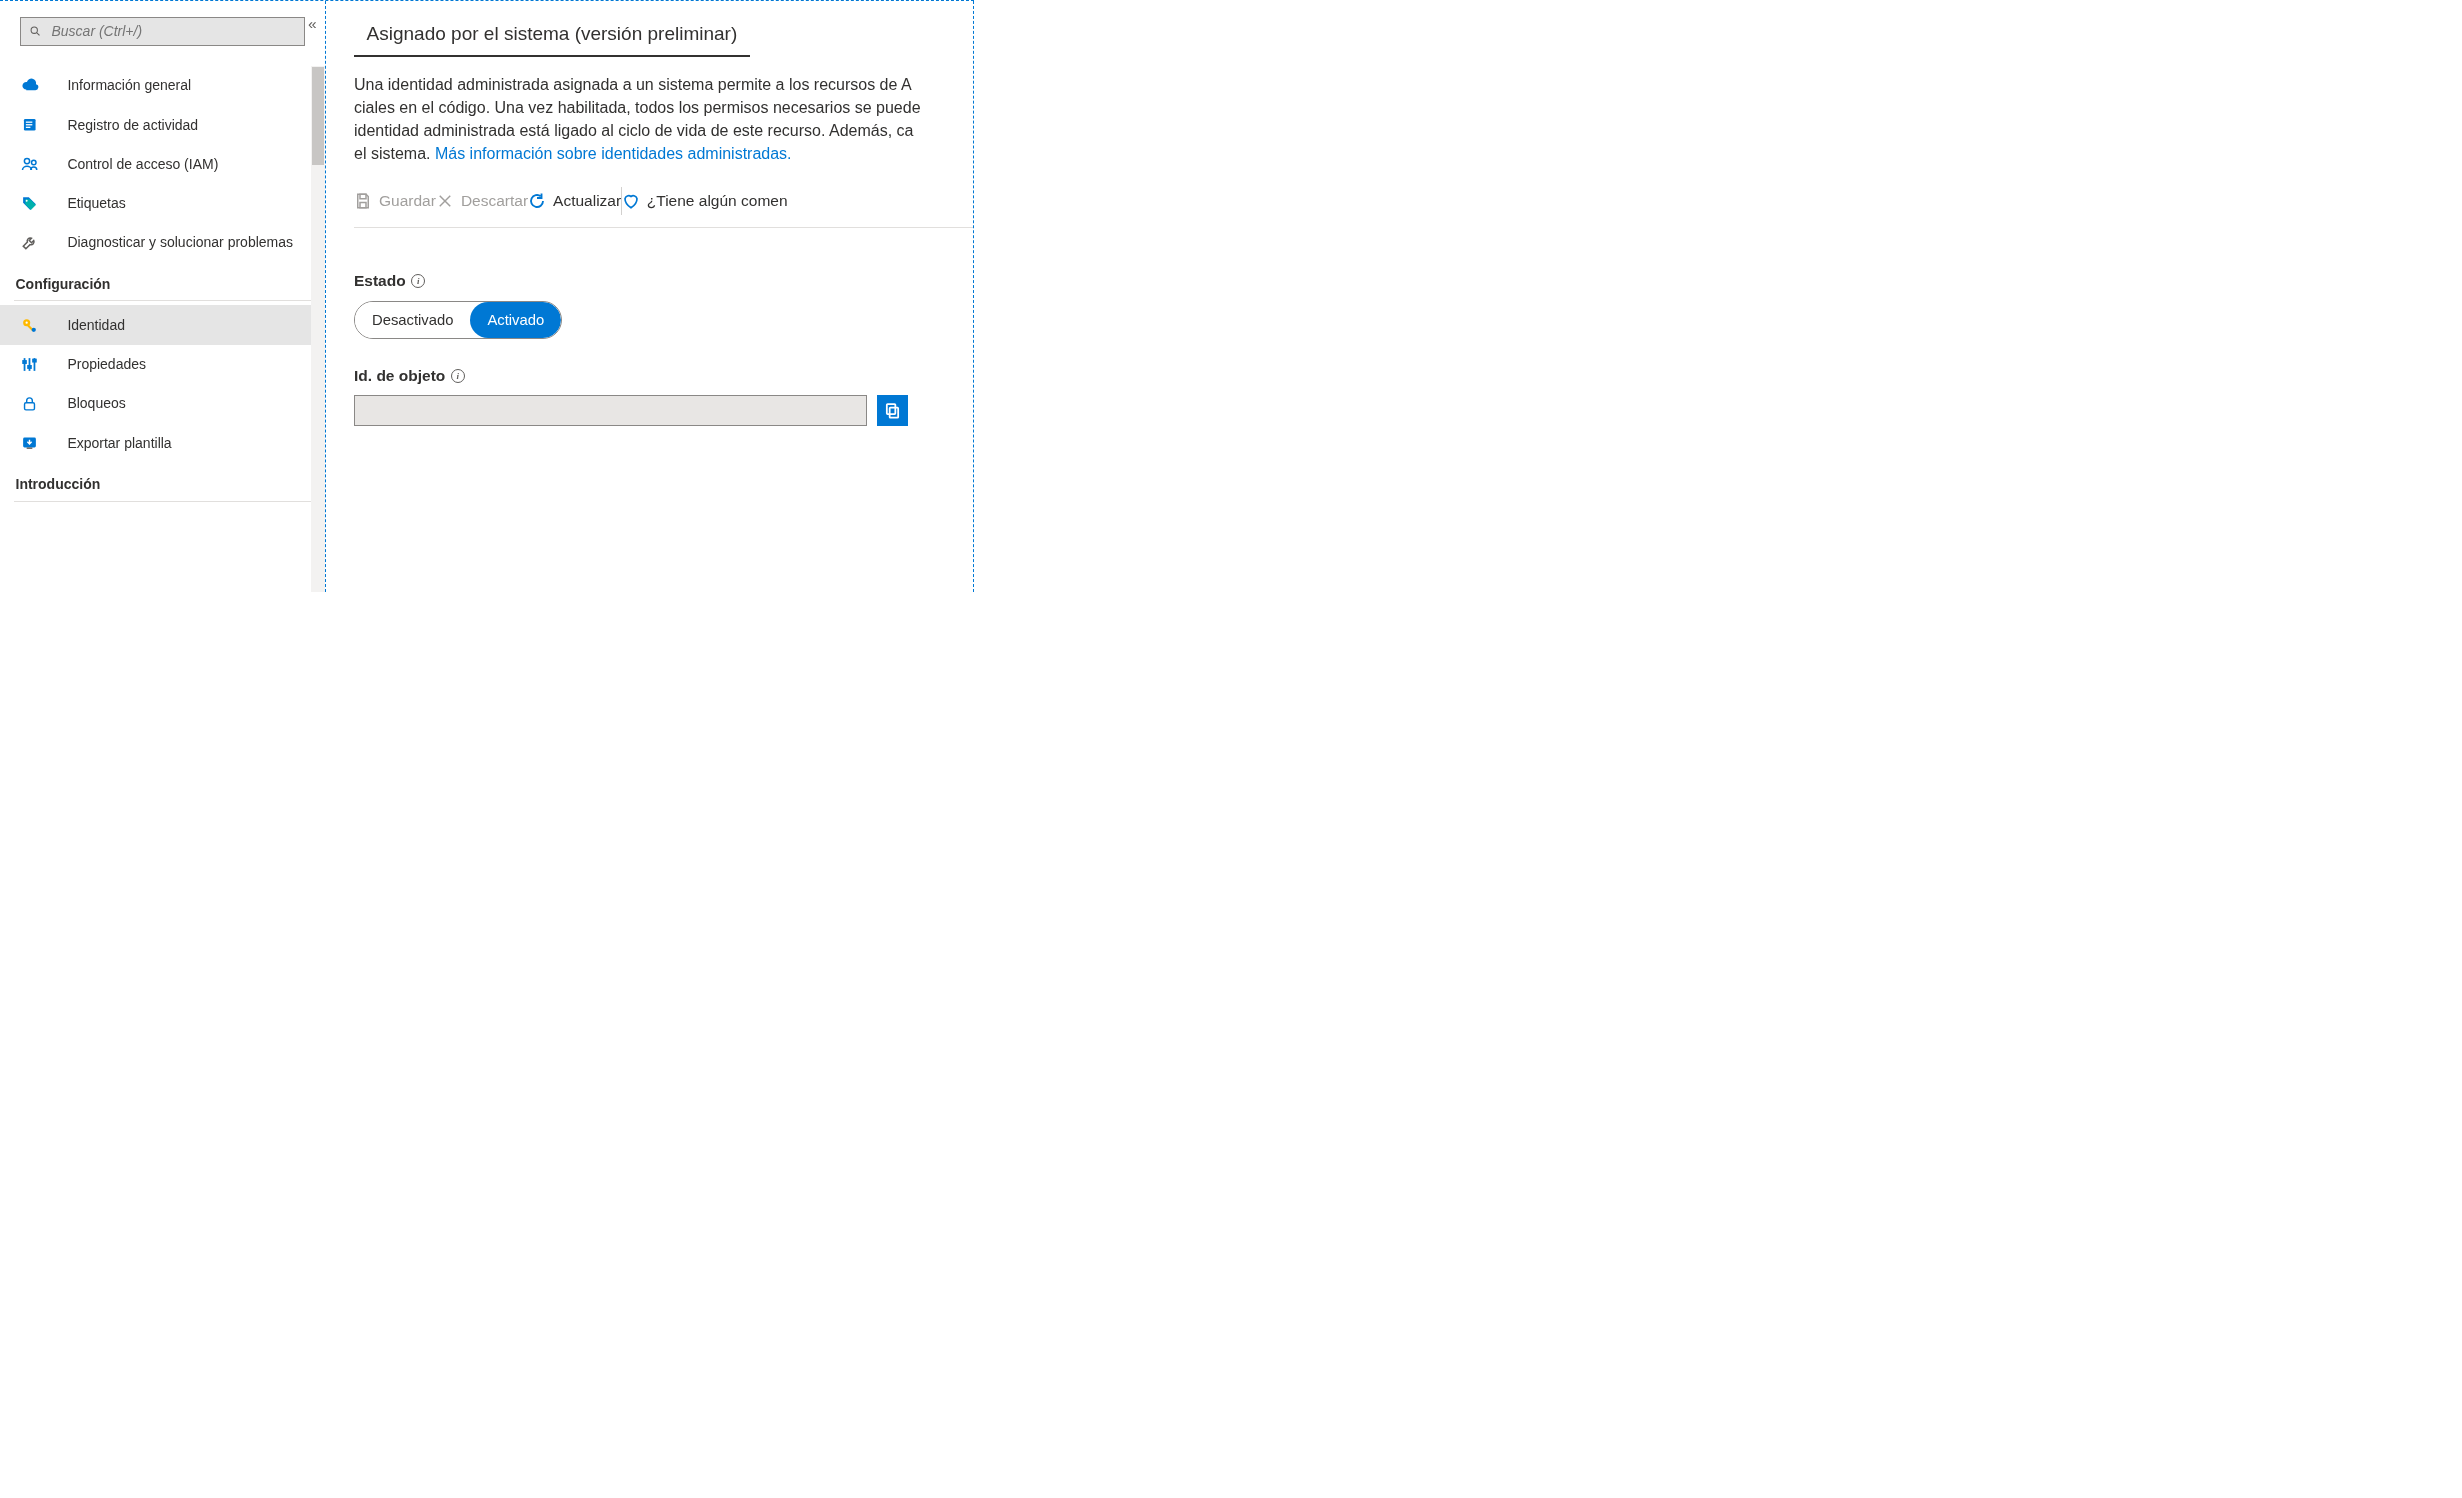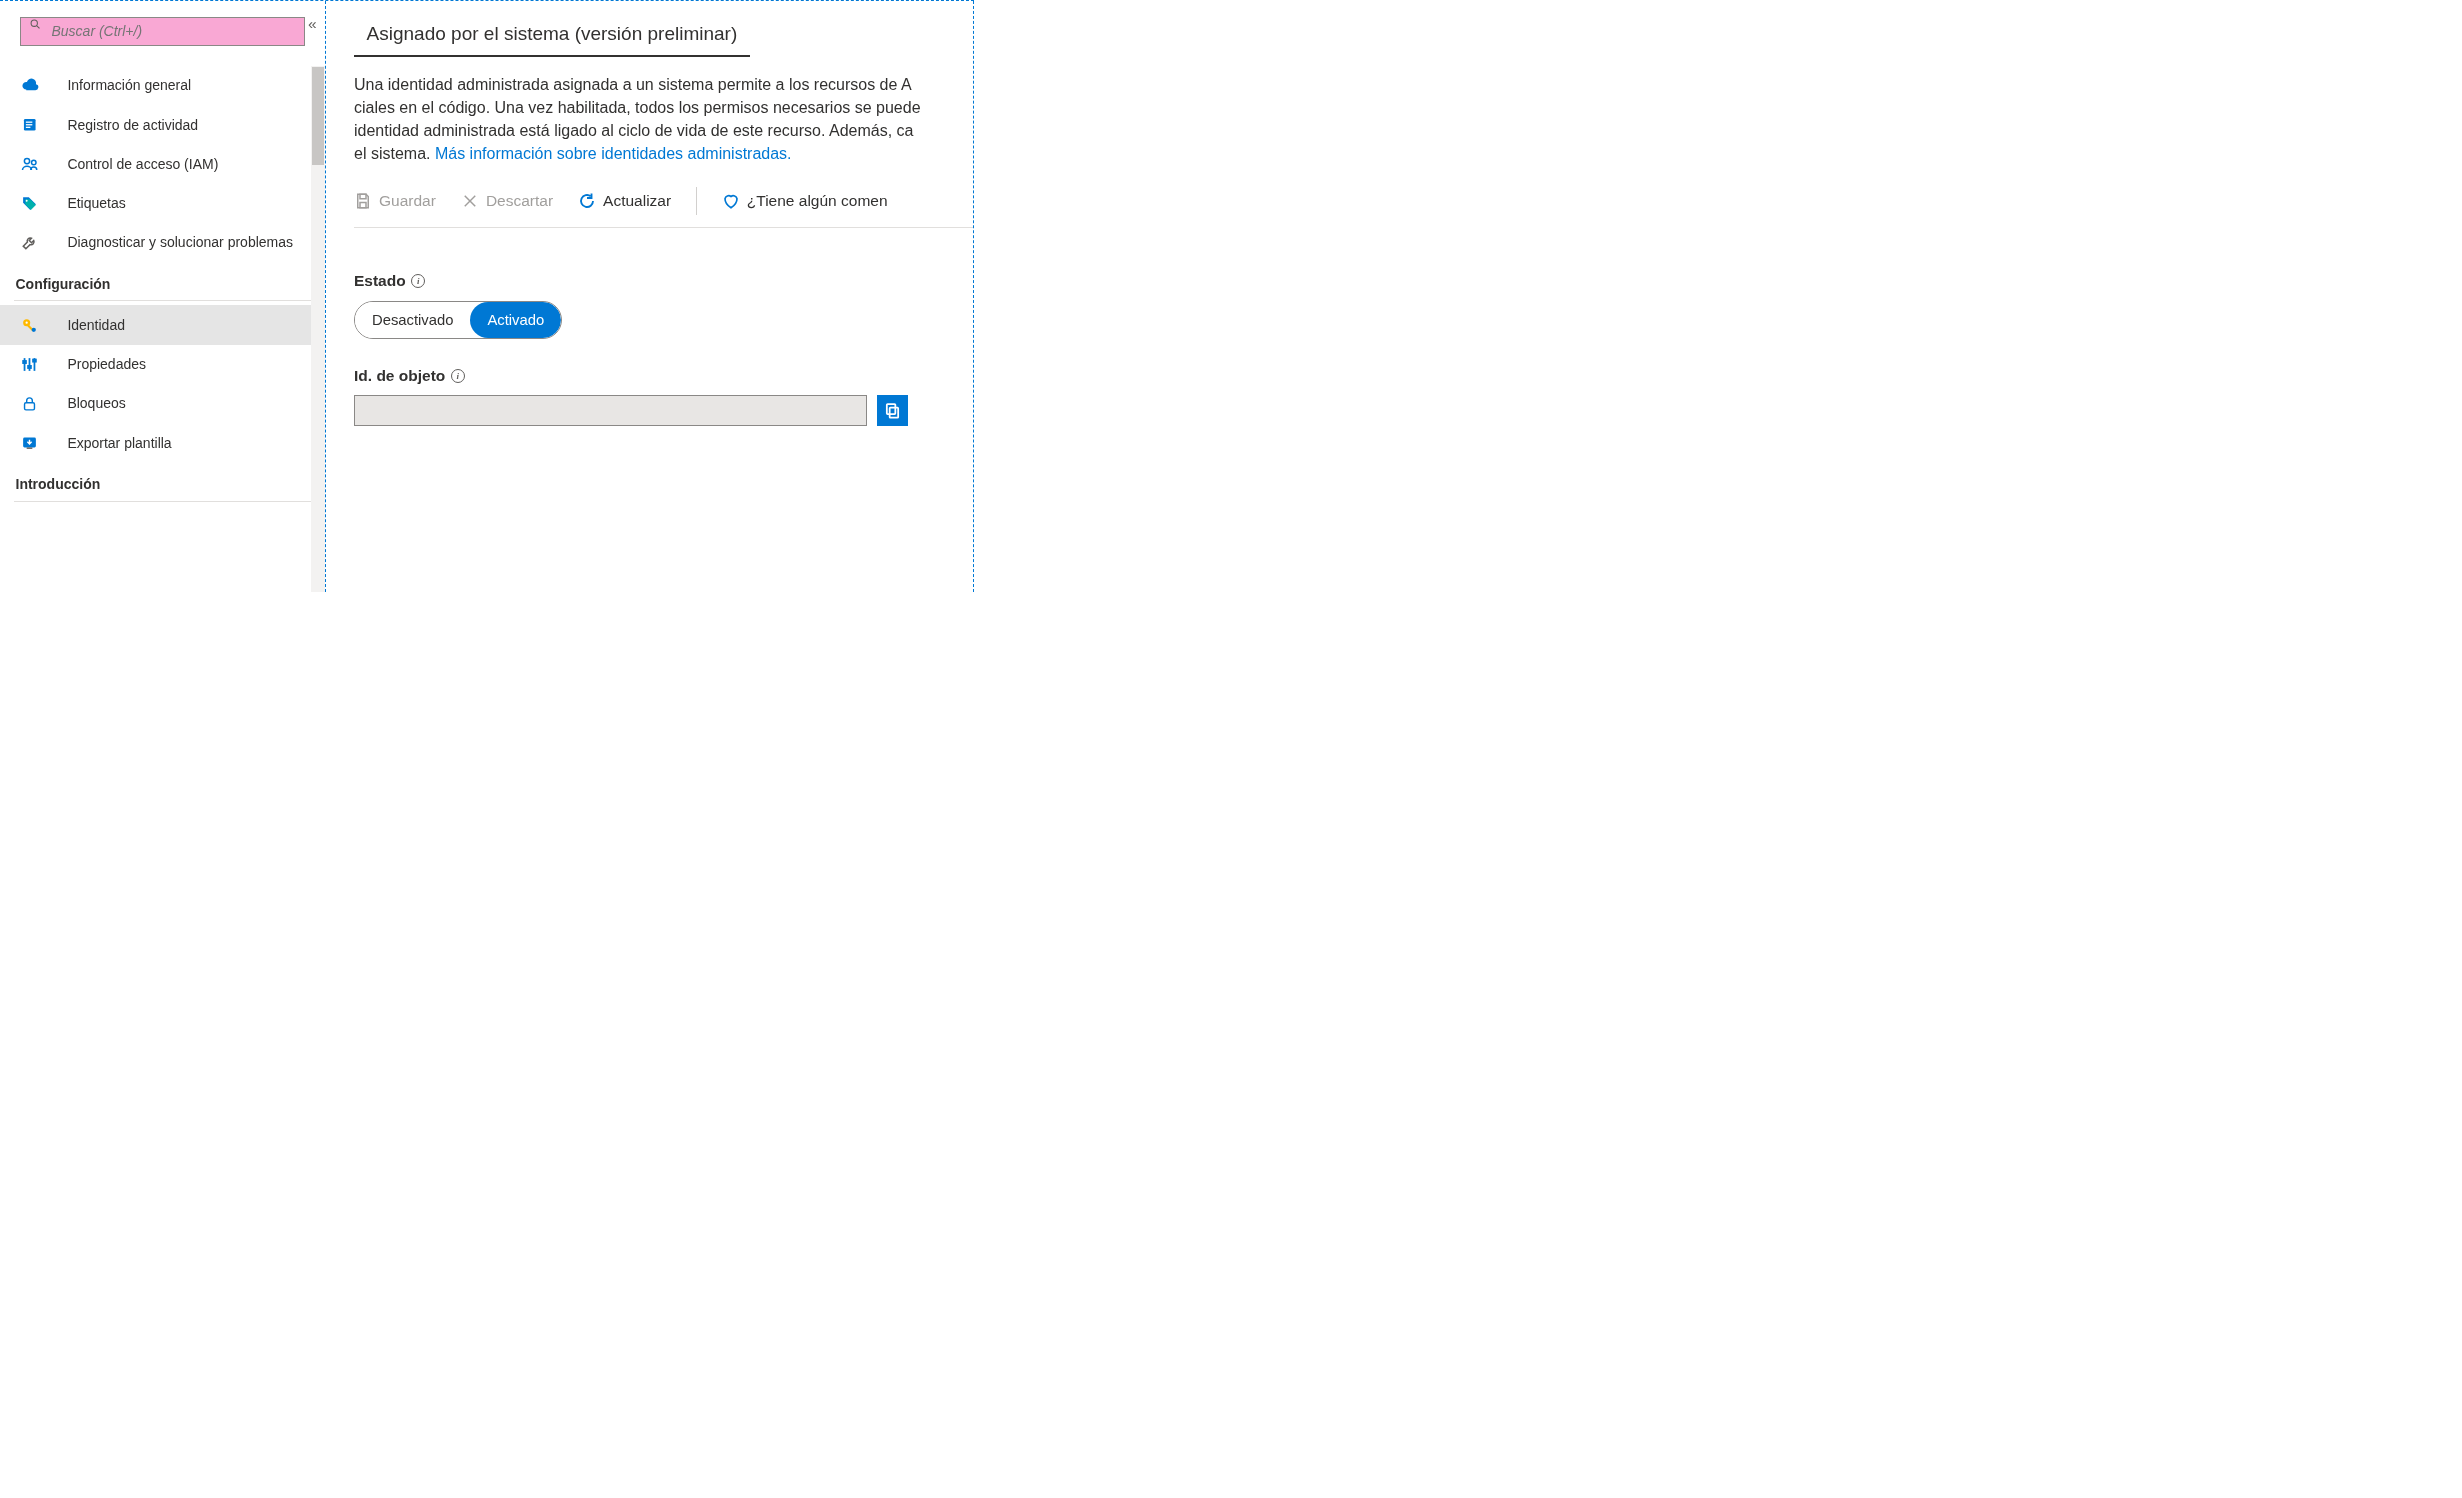--- a/index.html
+++ b/index.html
@@ -37,24 +37,25 @@
     right: 8.4px;
     font-size: 15.5px;
     color: #605e5c;
     cursor: pointer;
   }
   .search-wrap {
     padding: 15.5px 19.7px 0 19.7px;
   }
   .search-box {
     display: flex;
+    align-items: center;
     border: 0.7px solid #8a8886;
     height: 29.5px;
     padding: 0 8.4px;
-    background: #f9a8d4;
+    background: #e5e5e5;
   }
   .search-box svg { width: 12.6px; height: 12.6px; fill: none; stroke: #605e5c; stroke-width: 2; }
   .search-box input {
     border: none;
     outline: none;
     flex: 1;
     font-size: 14px;
     font-style: italic;
     color: #605e5c;
     margin-left: 9.8px;
@@ -142,21 +143,20 @@
     margin-top: 15.5px;
     color: #323130;
   }
   .description .link {
     color: #0078d4;
     cursor: pointer;
   }
   .toolbar {
     display: flex;
     align-items: center;
-    gap: 25px;
     margin-top: 21px;
     padding-bottom: 12.6px;
     border-bottom: 0.7px solid #e1dfdd;
   }
   .tool-btn {
     display: inline-flex;
     align-items: center;
     gap: 7px;
     font-size: 15.5px;
     cursor: pointer;

